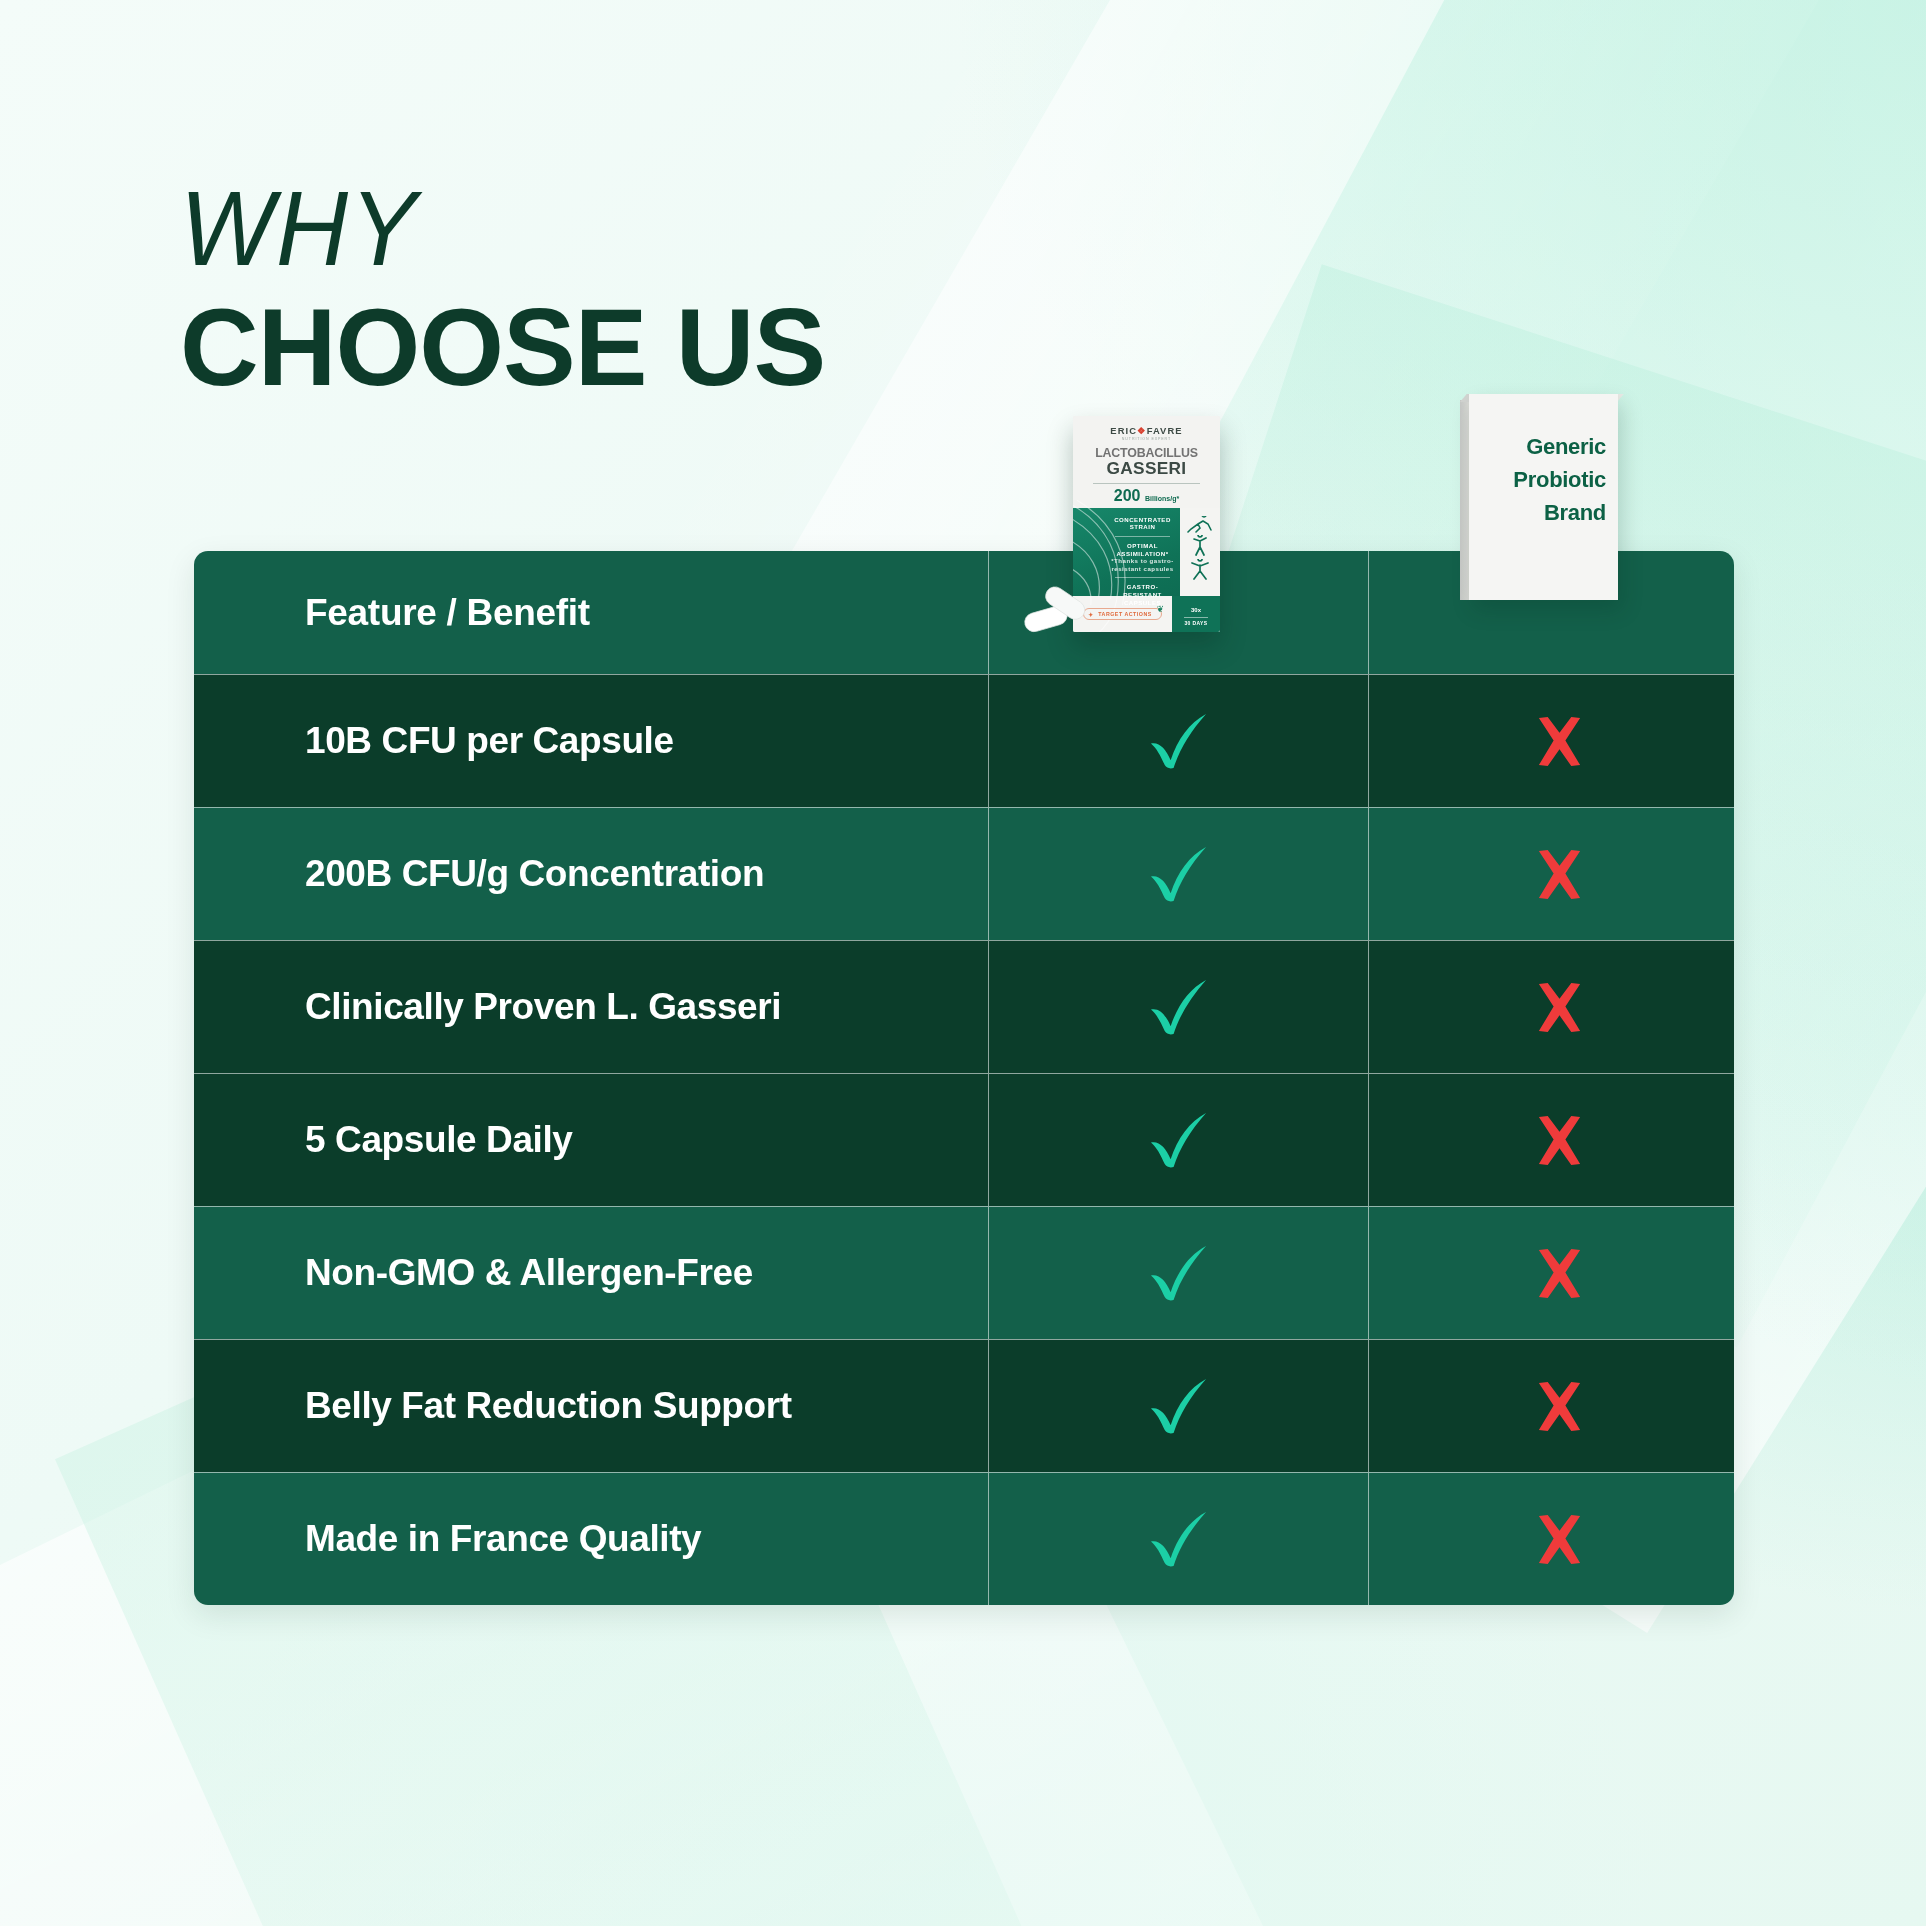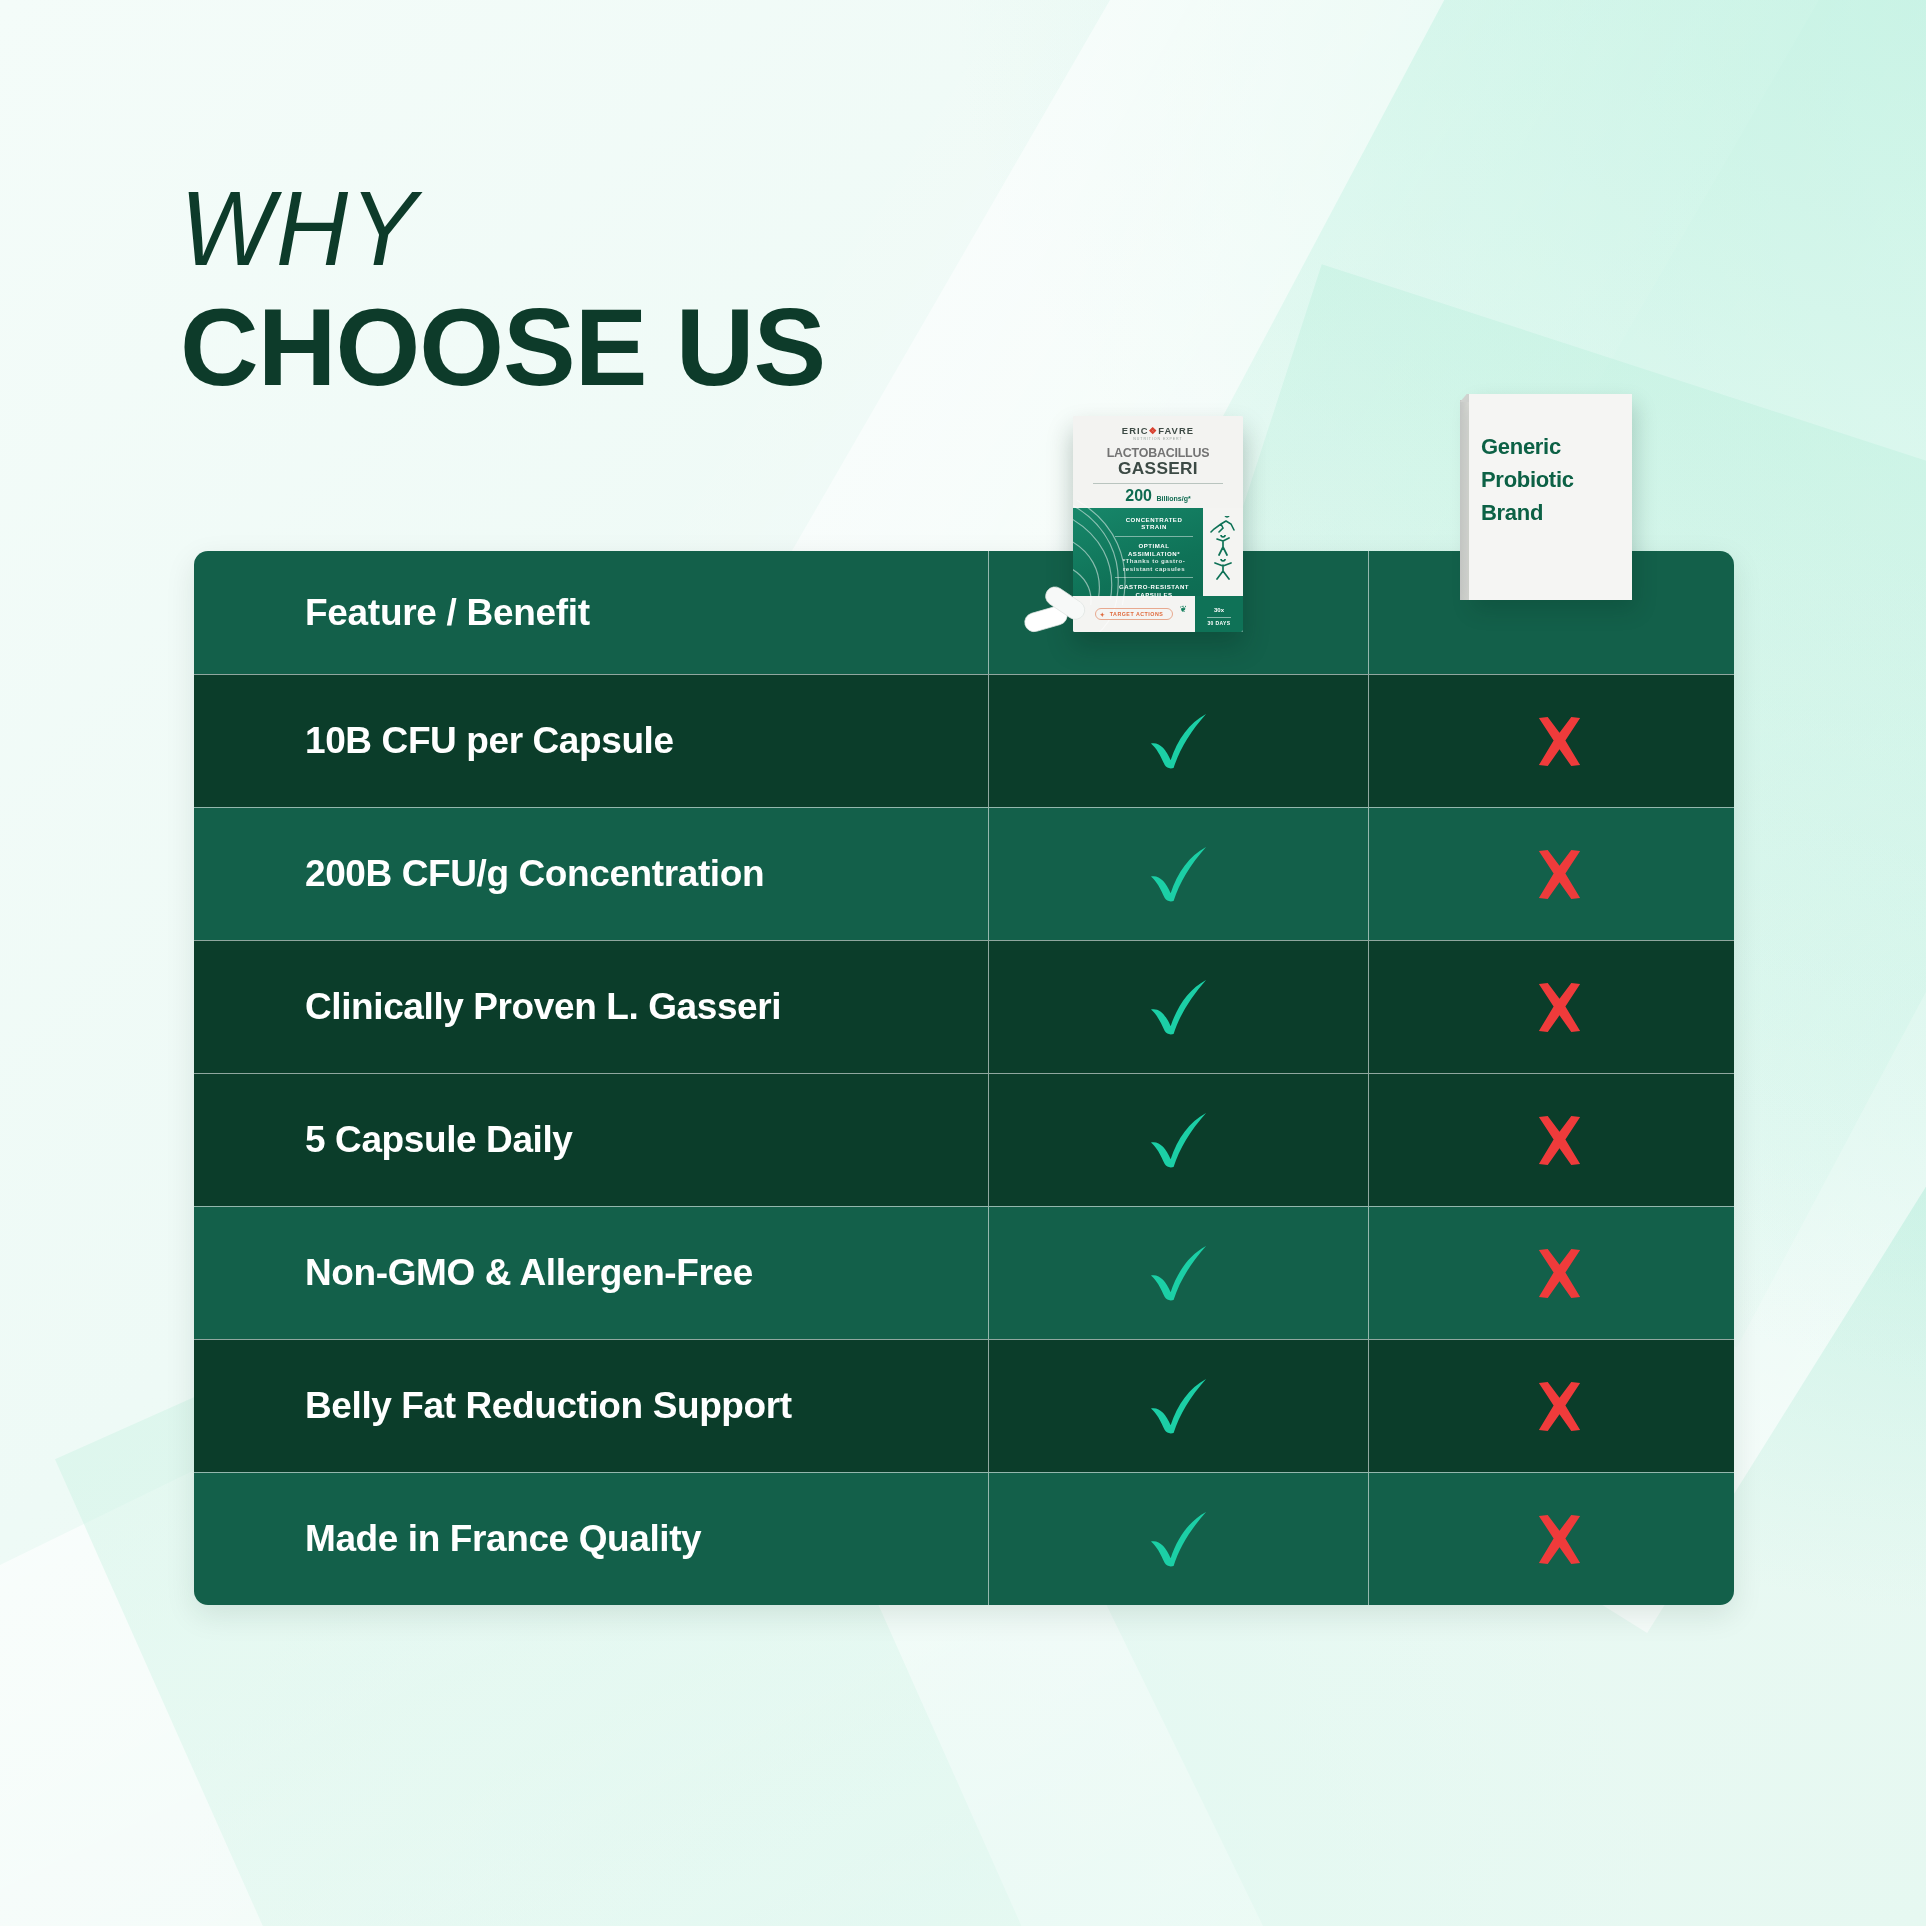--- a/index.html
+++ b/index.html
@@ -47,21 +47,21 @@
     margin-top:12px;
     font-size:109px;line-height:1;font-weight:bold;
     letter-spacing:-1px;color:#0d3b2a;
     font-family:"Liberation Sans", sans-serif;
   }
 
   
   .prodLayer{position:absolute;z-index:6;}
 
   
-  #efBox{left:1073px;top:416px;width:170px;height:216px;}
+  #efBox{left:1073px;top:416px;width:147px;height:216px;}
   #efBoxInner{
     position:relative;width:100%;height:100%;
     background:#f2f2f0;border-radius:2px;
     box-shadow:0 14px 26px rgba(6,40,28,.28);
     overflow:hidden;display:flex;flex-direction:column;
   }
   #efTop{padding:9px 8px 4px;text-align:center;background:#f3f3f1;}
   .efBrand{font-size:9.4px;font-weight:bold;letter-spacing:1.1px;color:#3d4a45;}
   .efBrand .fl{color:#d8402f;}
   .efBrandSub{font-size:3.6px;letter-spacing:0.9px;color:#9aa5a0;margin-top:1px;}
@@ -88,21 +88,21 @@
   #efBotR{width:48px;height:100%;background:#0f7257;color:#fff;display:flex;
           flex-direction:column;align-items:center;justify-content:center;}
   .ef30{font-size:12px;font-weight:bold;line-height:1;}
   .ef30 span{font-size:6px;}
   .efDays{font-size:5px;font-weight:bold;letter-spacing:0.4px;margin-top:3px;
           border-top:1px solid rgba(255,255,255,.5);padding-top:2px;}
   
   #caps{position:absolute;left:1022px;top:586px;width:79px;height:59px;z-index:7;}
 
   
-  #genBox{left:1469px;top:394px;width:163px;height:206px;z-index:6;}
+  #genBox{left:1469px;top:394px;width:149px;height:206px;z-index:6;text-align:right;}
   #genSide{position:absolute;left:-9px;top:6px;width:10px;height:200px;
            background:linear-gradient(90deg,#c6c8c6,#ddded9);}
   #genTopEdge{position:absolute;left:-9px;top:0;width:157px;height:8px;
            background:linear-gradient(90deg,#d2d4d1,#e9eae6);transform:skewX(-40deg);transform-origin:bottom left;}
   #genFace{position:absolute;inset:0;background:#f5f5f3;
            box-shadow:4px 10px 20px rgba(6,40,28,.18);
            padding:36px 12px 0;box-sizing:border-box;}
   .genLine{font-size:22px;font-weight:bold;color:#0c6145;line-height:1.5;letter-spacing:-0.3px;}
 
   

